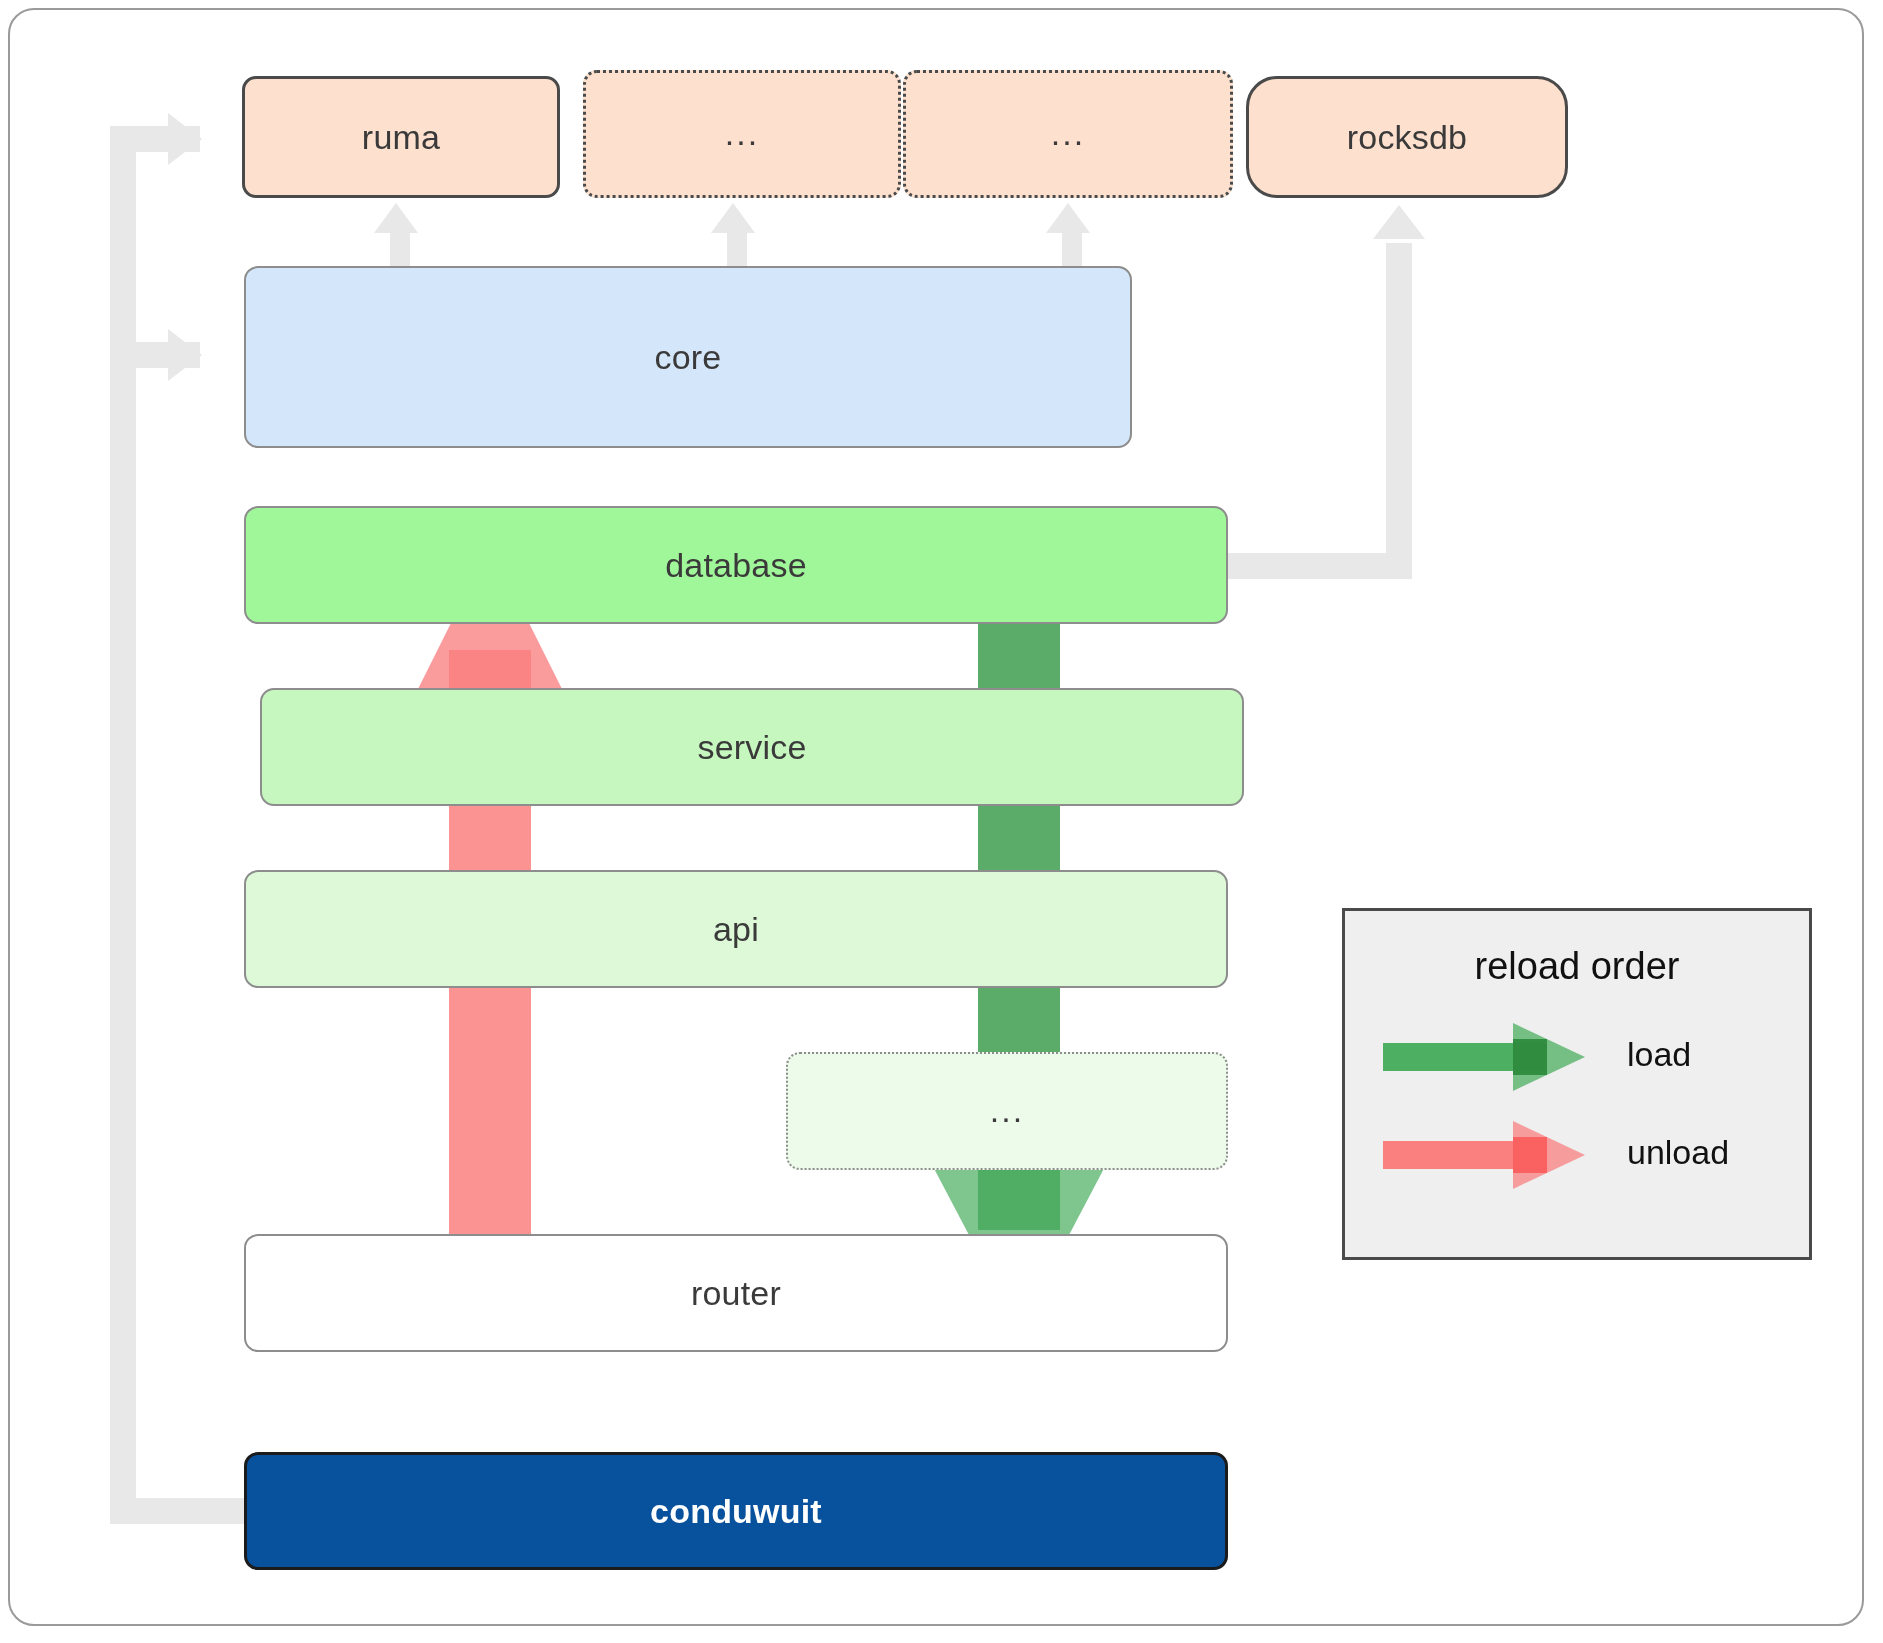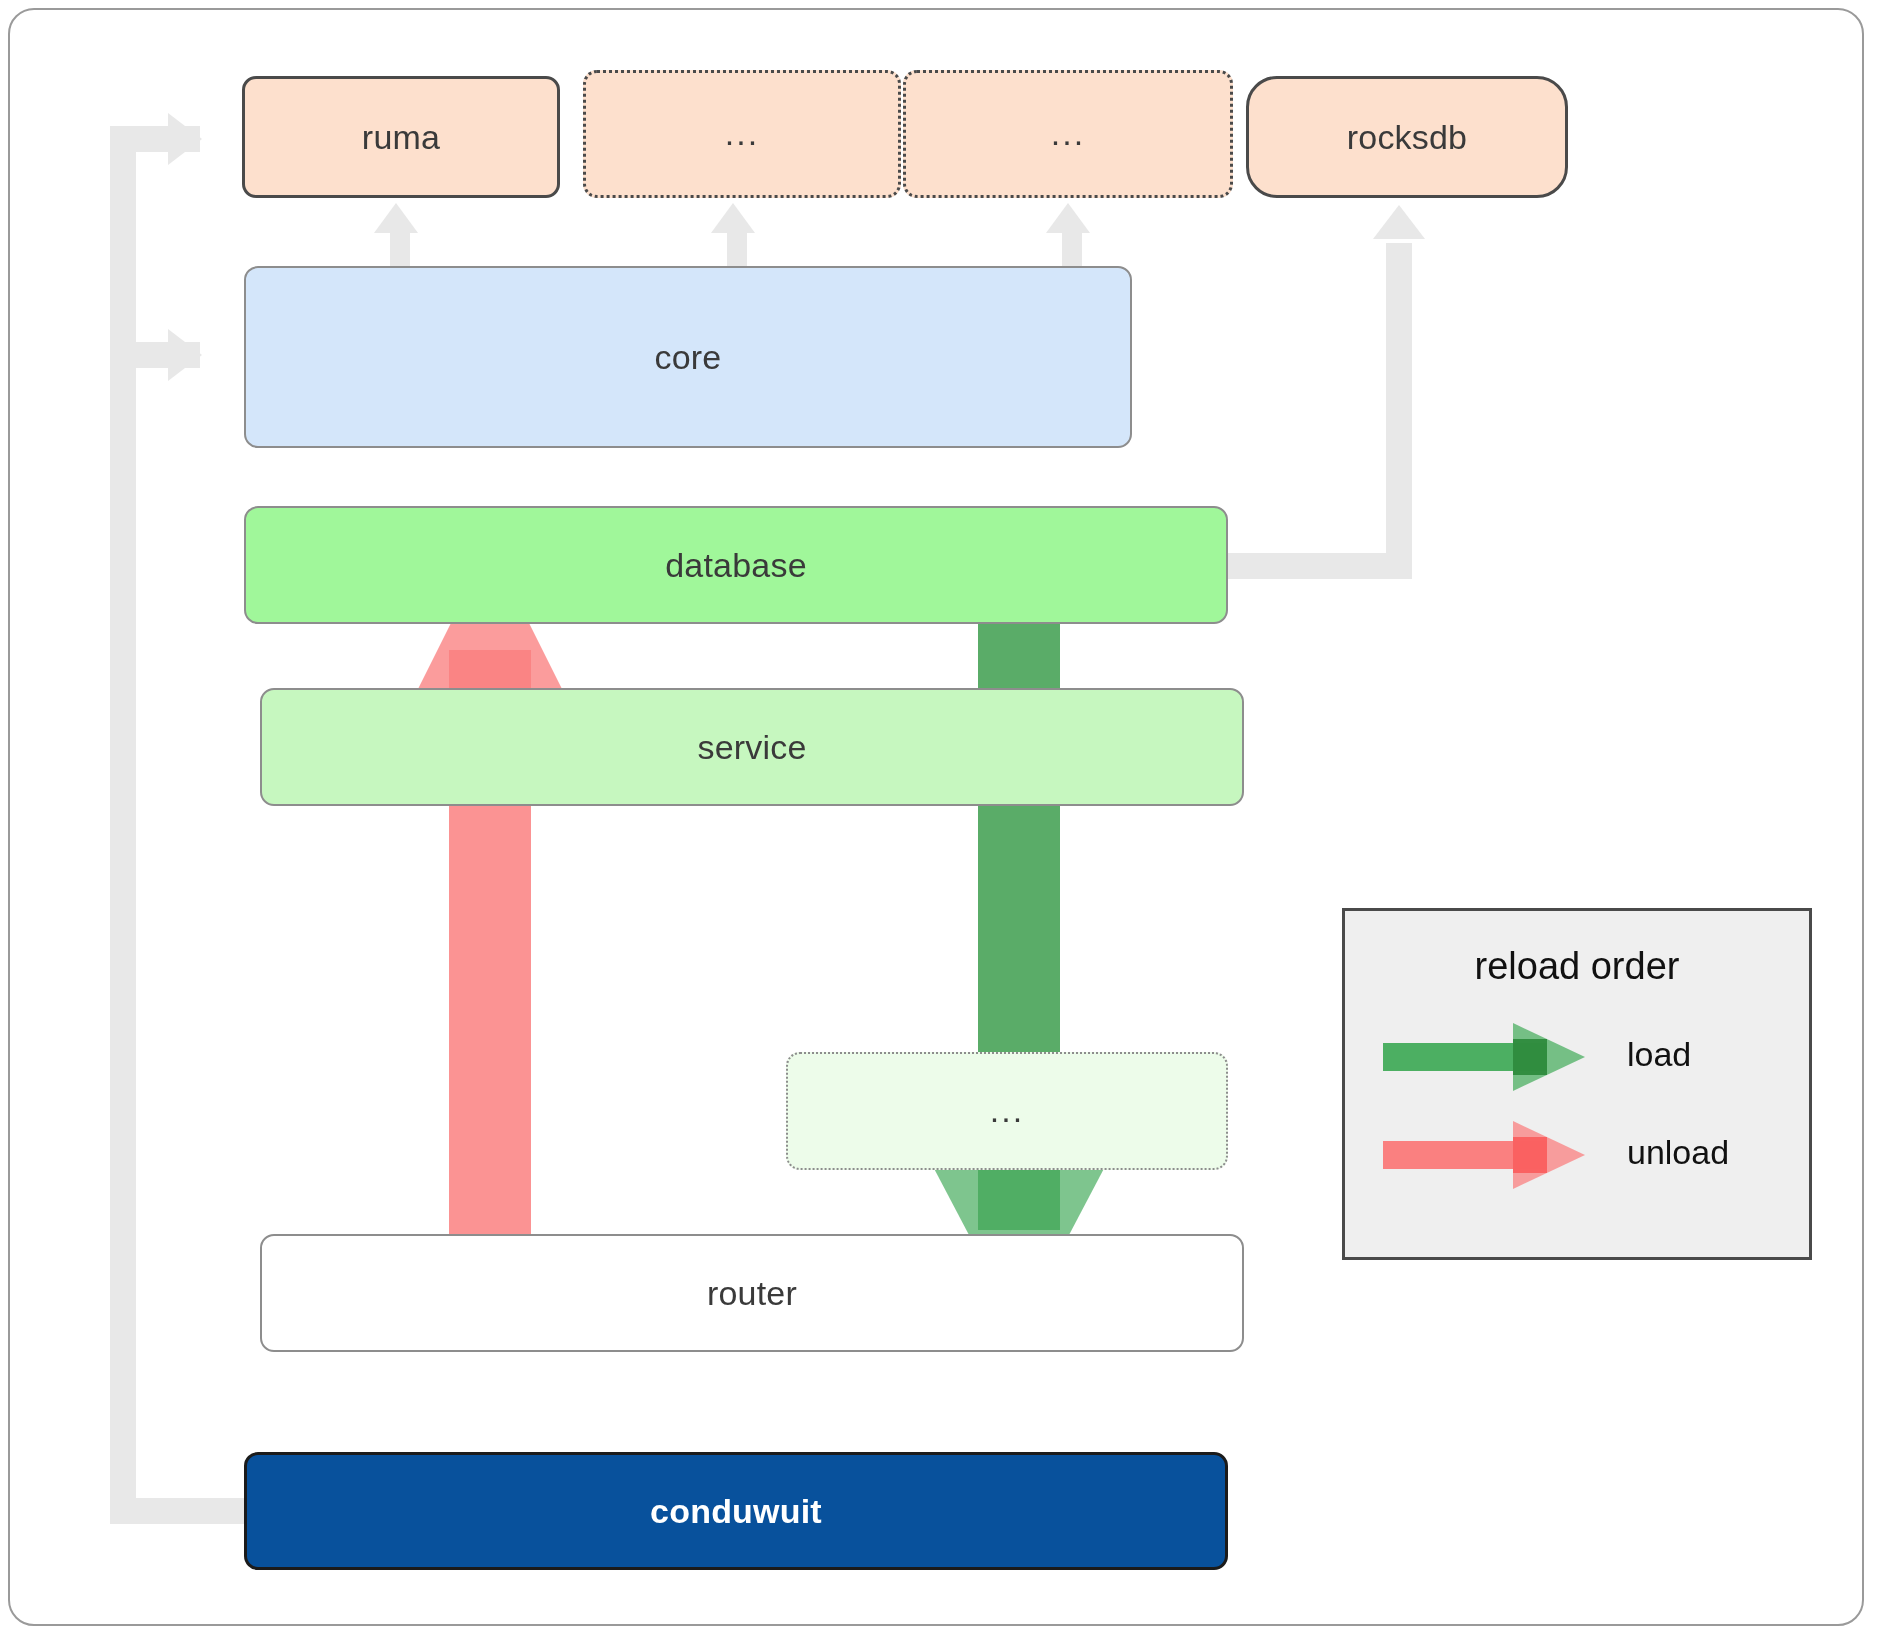--- a/index.html
+++ b/index.html
@@ -138,27 +138,30 @@
   </div>
 
   <div class="box g-database" style="left:244px; top:506px; width:984px; height:118px;">
     <span>database</span>
   </div>
 
   <div class="box g-service" style="left:260px; top:688px; width:984px; height:118px;">
     <span>service</span>
   </div>
 
+  <div class="box g-api" style="left:244px; top:870px; width:984px; height:118px;">
+    <span>api</span>
+  </div>
 
 
   <div class="box g-dots" style="left:786px; top:1052px; width:442px; height:118px;">
     <span class="dots-label">...</span>
   </div>
 
-  <div class="box g-router" style="left:244px; top:1234px; width:984px; height:118px;margin-left:16px;">
+  <div class="box g-router" style="left:244px; top:1234px; width:984px; height:118px;">
     <span>router</span>
   </div>
 
   <div class="box navy" style="left:244px; top:1452px; width:984px; height:118px;">
     <span>conduwuit</span>
   </div>
 
   <svg class="overlay" width="1883" height="1643">
 
     <g>

